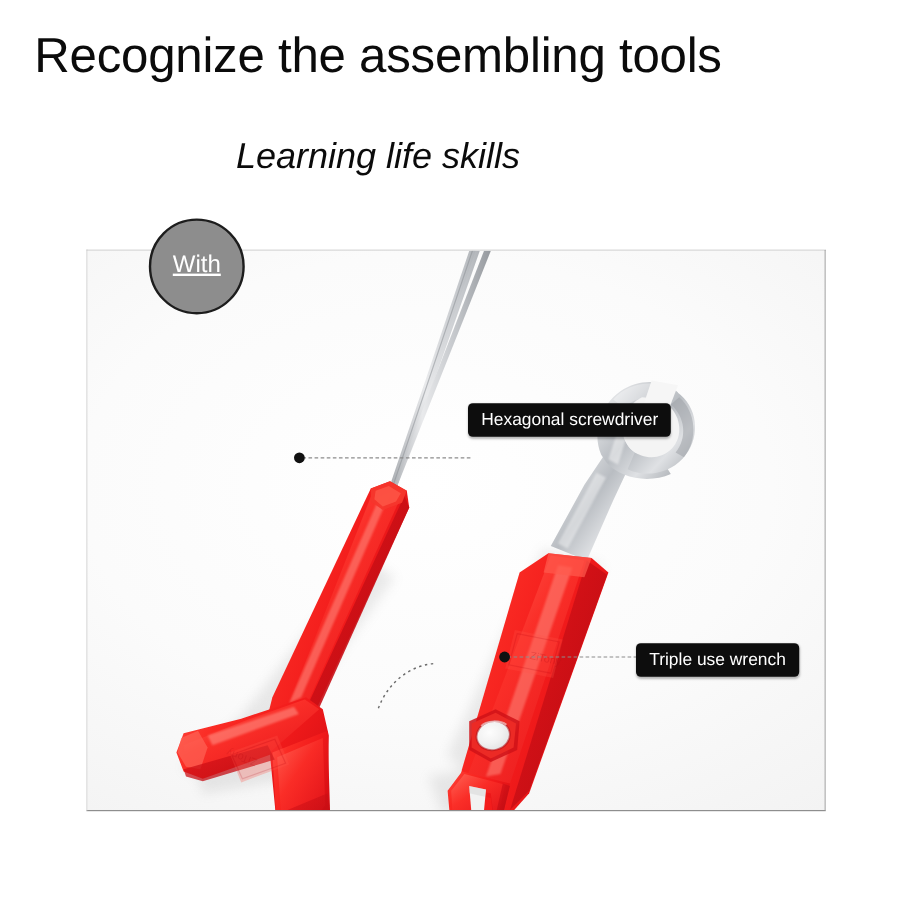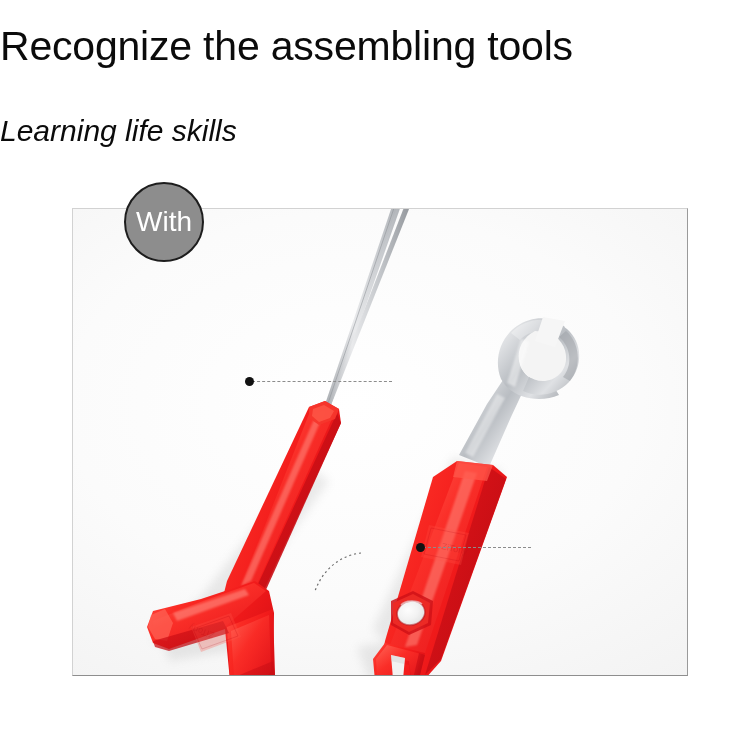--- a/index.html
+++ b/index.html
@@ -23,21 +23,21 @@
     width: 750px;
     height: 750px;
     background: #ffffff;
   }
 
   
   .headline {
     position: absolute;
     left: 0;
     width: 630px;
-    text-align: left;
+    text-align: center;
     color: #0b0b0b;
     font-weight: 400;
     white-space: nowrap;
   }
   #title {
     top: 22px;
     font-size: 41px;
     letter-spacing: -0.2px;
     line-height: 48px;
   }
@@ -84,24 +84,25 @@
     background: #8d8d8d;
     border: 2px solid #1d1d1d;
     box-sizing: border-box;
     z-index: 40;
     display: flex;
     align-items: center;
     justify-content: center;
   }
   #with-badge-label {
     color: #ffffff;
-    font-size: 28px;
+    font-size: 20px;
     line-height: 25px;
     letter-spacing: 0px;
     padding-bottom: 1px;
+    text-decoration: underline;
   }
 
   
   #tool-stage {
     position: absolute;
     left: 0; top: 0;
     width: 616px;
     height: 468px;
   }
 
@@ -414,21 +415,23 @@
 
       <svg id="hex-arc" viewBox="0 0 60 48" xmlns="http://www.w3.org/2000/svg">
         <path d="M 56 4 C 36 6, 18 20, 10 42" fill="none" stroke="#3a3a3a" stroke-width="1.2" stroke-dasharray="2 3" opacity="0.75"></path>
       </svg>
 
     </div>
   </div>
 
   <div class="leader-dot" id="dot-hex"></div>
   <div class="leader-line" id="line-hex"></div>
+  <div class="callout" id="callout-hex">Hexagonal screwdriver</div>
 
   <div class="leader-dot" id="dot-wrench"></div>
   <div class="leader-line" id="line-wrench"></div>
+  <div class="callout" id="callout-wrench">Triple use wrench</div>
 
   <div id="with-badge">
     <span id="with-badge-label">With</span>
   </div>
 
 </div>
 
 </body></html>

